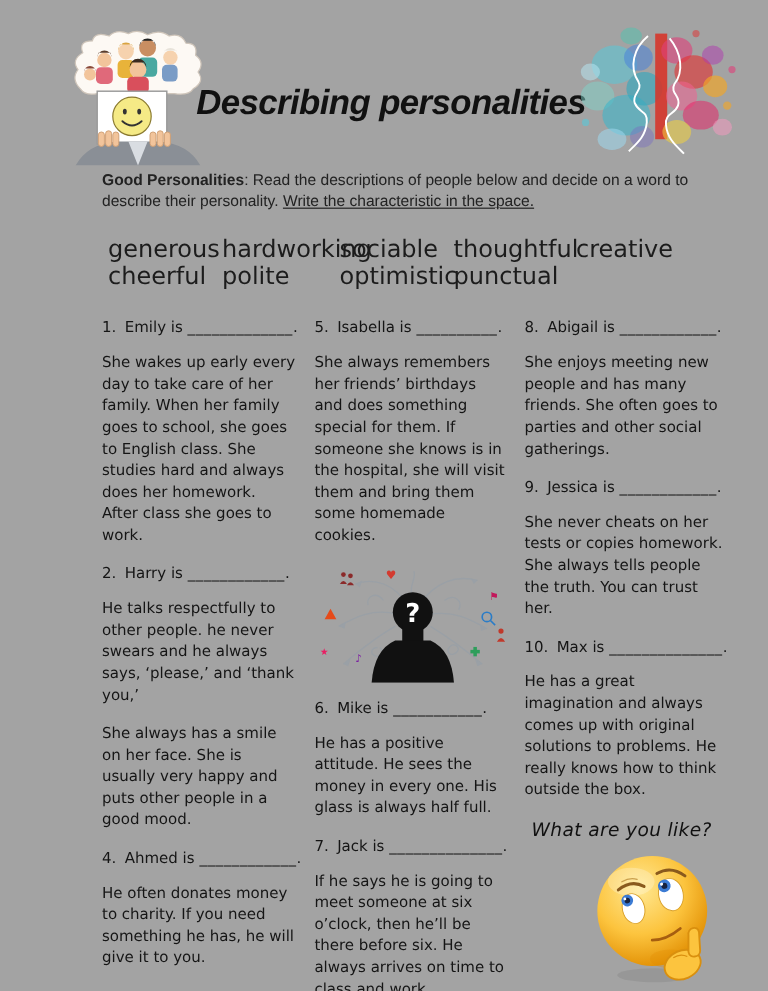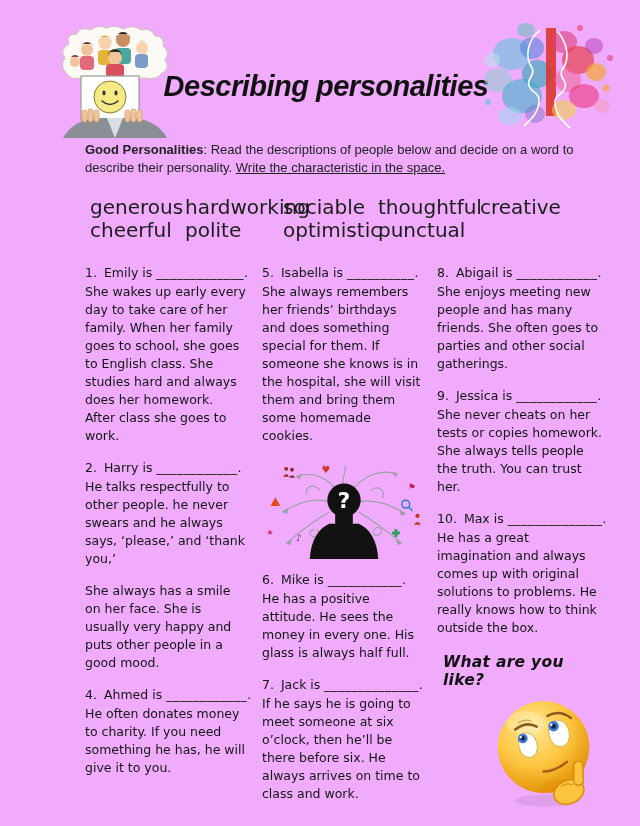--- a/index.html
+++ b/index.html
@@ -1,20 +1,20 @@
 <!DOCTYPE html>
 <html><head>
 <meta charset="utf-8">
 <style>
   * { box-sizing: border-box; }
   html, body { margin: 0; padding: 0; background: #ffffff; }
   .page {
     position: relative;
     width: 640px; height: 826px;
-    background: #f0abfc;
+    background: #a3a3a3;
     font-family: "DejaVu Sans", sans-serif;
     color: #151515;
     overflow: hidden;
   }
 
   
   .illu-left  { position: absolute; left: 57px;  top: 24px; width: 116px; height: 114px; }
   .illu-right { position: absolute; left: 482px; top: 18px; width: 136px; height: 126px; }
   .page-title {
     position: absolute; left: 152px; top: 70px; width: 348px;
@@ -41,27 +41,27 @@
 
   
   .columns {
     position: absolute; left: 85px; top: 264px; width: 522px;
     display: grid; grid-template-columns: 162px 160px 170px; column-gap: 15px;
   }
   .item { margin-bottom: 14px; font-size: 12.5px; line-height: 18px; }
   .item-head { white-space: nowrap; }
   .item-head .num { margin-right: 7px; }
   .item-head .blank { letter-spacing: 0.5px; }
-  .item-body { margin-top: 1px; }
+  .item-body { margin-top: 11px; }
 
   .illu-center { width: 168px; height: 98px; margin: 2px 0 8px -2px; }
 
   .question {
     margin: 16px 0 4px 6px;
-    font-style: italic; font-weight: 700; font-size: 15.5px;
+    font-style: italic; font-weight: 400; font-size: 15.5px;
     letter-spacing: 0.3px; color: #111;
   }
   .emoji { width: 112px; height: 118px; margin-left: 52px; display: block; }
 </style>
 </head>
 <body>
 
 <div class="page">
 
   <svg class="illu-left" viewBox="0 0 116 114">

